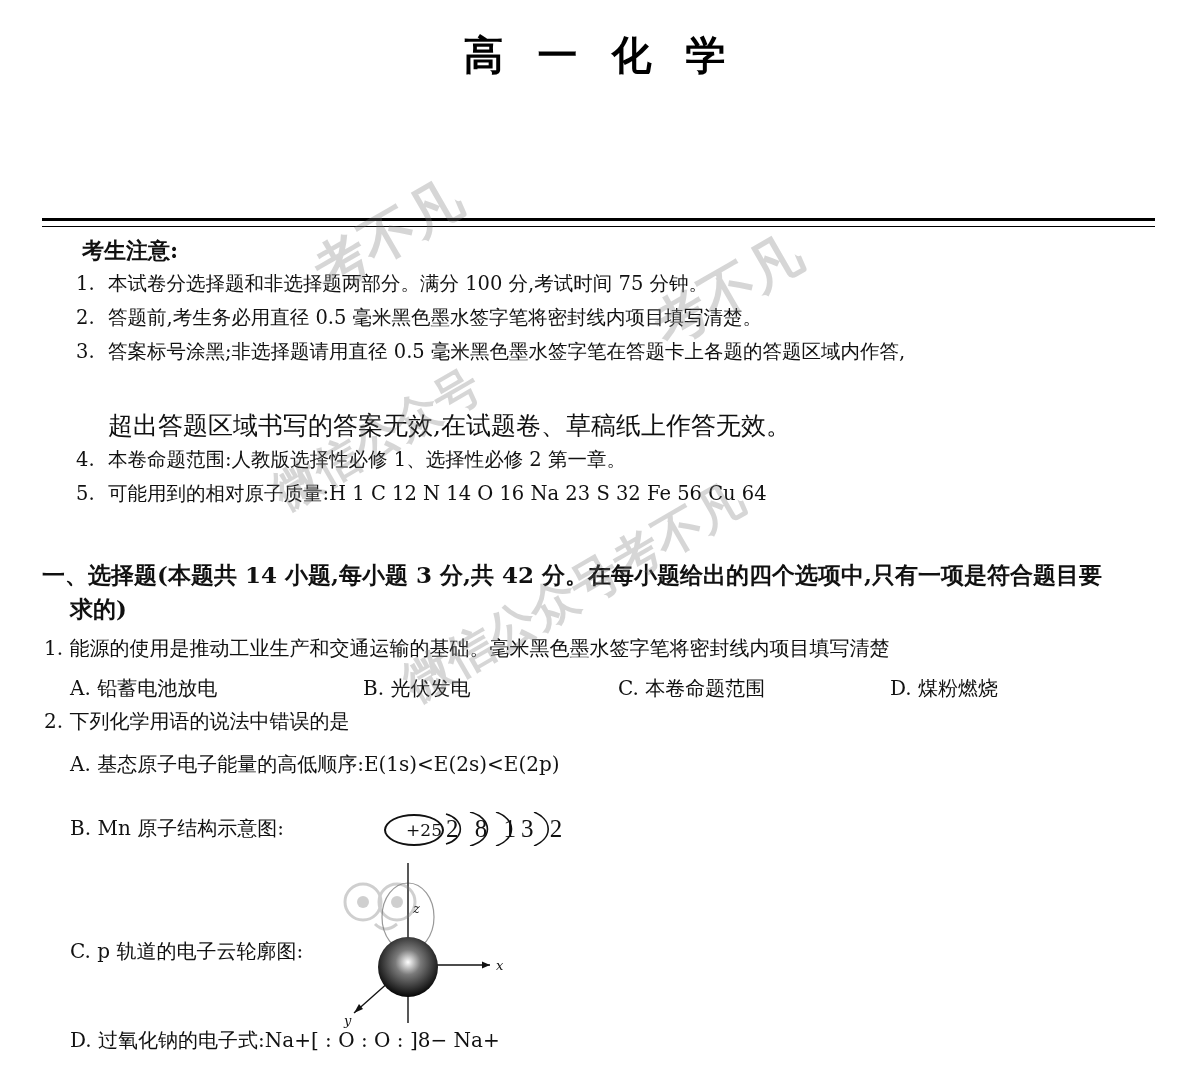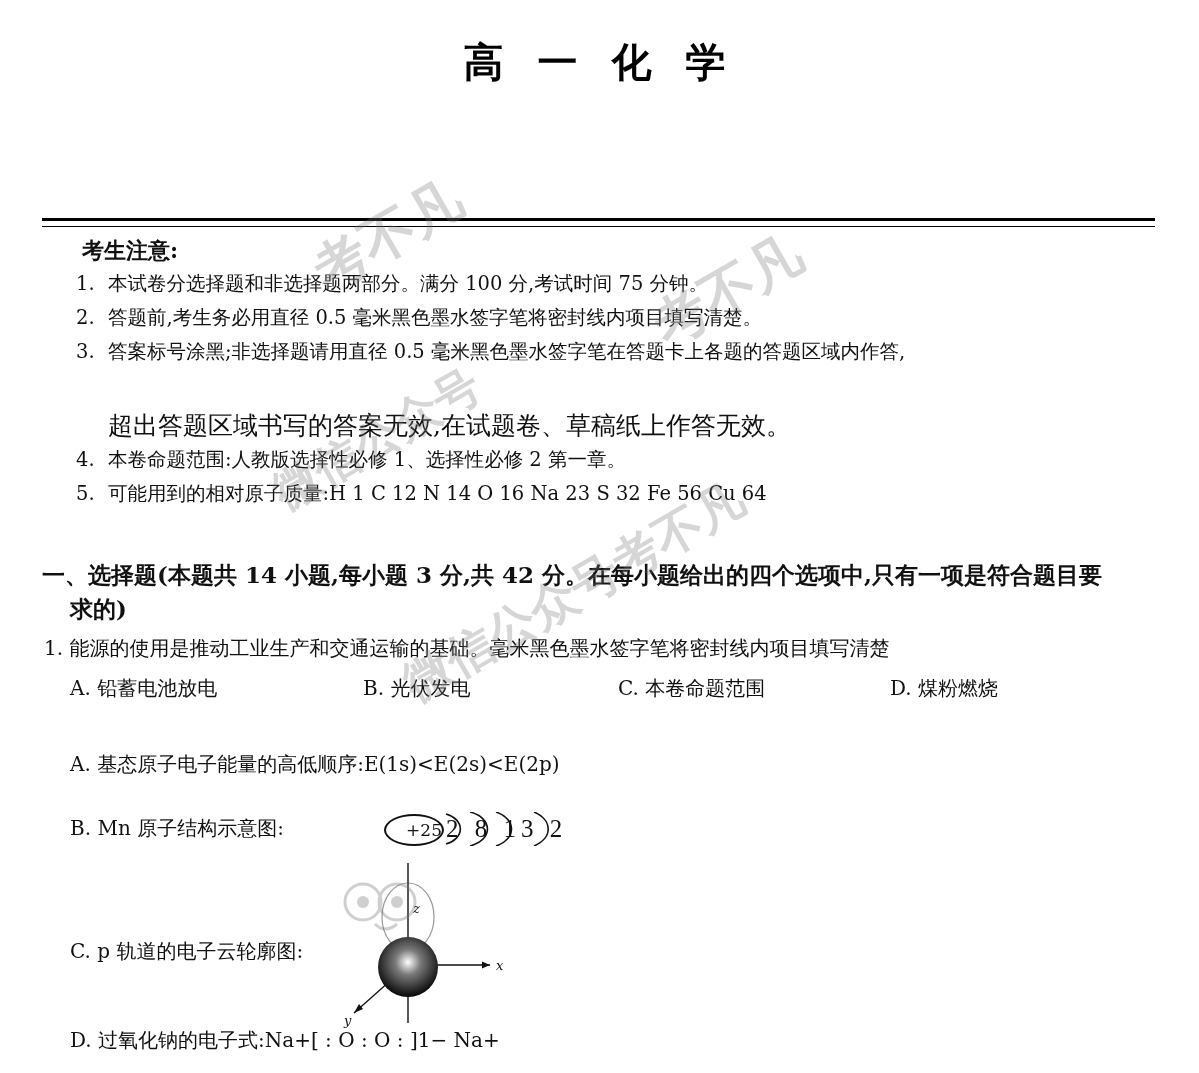--- a/index.html
+++ b/index.html
@@ -26,21 +26,20 @@
     position: absolute;
     top: 28px;
     left: 0;
     width: 1199px;
     text-align: center;
     font-size: 40px;
     font-weight: 700;
     letter-spacing: 10px;
     font-family: "DejaVu Serif", "Liberation Serif", serif;
     color: #000;
-    margin-top: 7px;
   }
 
   
   .rule-thick {
     position: absolute;
     left: 42px;
     width: 1113px;
     height: 3px;
     background: #000;
   }
@@ -260,20 +259,24 @@
     <span>1.</span>
     <span>能源的使用是推动工业生产和交通运输的基础。毫米黑色墨水签字笔将密封线内项目填写清楚</span>
   </div>
   <div class="question q1-opts">
     <span class="opt opt-a">A. 铅蓄电池放电</span>
     <span class="opt opt-b">B. 光伏发电</span>
     <span class="opt opt-c">C. 本卷命题范围</span>
     <span class="opt opt-d">D. 煤粉燃烧</span>
   </div>
 
+  <div class="question q2">
+    <span>2.</span>
+    <span>下列化学用语的说法中错误的是</span>
+  </div>
 
   <div class="question q2a">A. 基态原子电子能量的高低顺序:E(1s)&lt;E(2s)&lt;E(2p)</div>
 
   <div class="question q2b">B. Mn 原子结构示意图:</div>
 
   <div class="mn-diagram">
     <div class="mn-nucleus">+25</div>
     <div class="mn-shells">2 8 13 2</div>
     <svg width="230" height="34" style="position:absolute;left:0;top:0;">
       <path d="M62 2 A 22 16 0 0 1 62 32" fill="none" stroke="#111" stroke-width="1.6"></path>
@@ -307,21 +310,21 @@
 
       <ellipse cx="78" cy="62" rx="26" ry="34" fill="none" stroke="#444" stroke-width="1.2" opacity="0.55"></ellipse>
 
       <ellipse cx="78" cy="112" rx="30" ry="30" fill="url(#lobe)"></ellipse>
       <text x="166" y="115" font-family="DejaVu Serif, serif" font-size="13" font-style="italic" fill="#111">x</text>
       <text x="14" y="170" font-family="DejaVu Serif, serif" font-size="13" font-style="italic" fill="#111">y</text>
       <text x="83" y="58" font-family="DejaVu Serif, serif" font-size="13" font-style="italic" fill="#111">z</text>
     </svg>
   </div>
 
-  <div class="question q2d">D. 过氧化钠的电子式:Na+[ : O : O : ]1− Na+</div>
+  <div class="question q2d">D. 过氧化钠的电子式:Na+[ : O : O : ]8− Na+</div>
 
   <div class="wm wm1">考不凡</div>
   <div class="wm wm2">微信公众号</div>
   <div class="wm wm3">考不凡</div>
   <div class="wm wm4">微信公众号考不凡</div>
 
   <svg class="wm-face" viewBox="0 0 110 80">
     <circle cx="28" cy="40" r="18" fill="none" stroke="#777" stroke-width="3"></circle>
     <circle cx="62" cy="40" r="18" fill="none" stroke="#777" stroke-width="3"></circle>
     <circle cx="28" cy="40" r="6" fill="#777"></circle>

